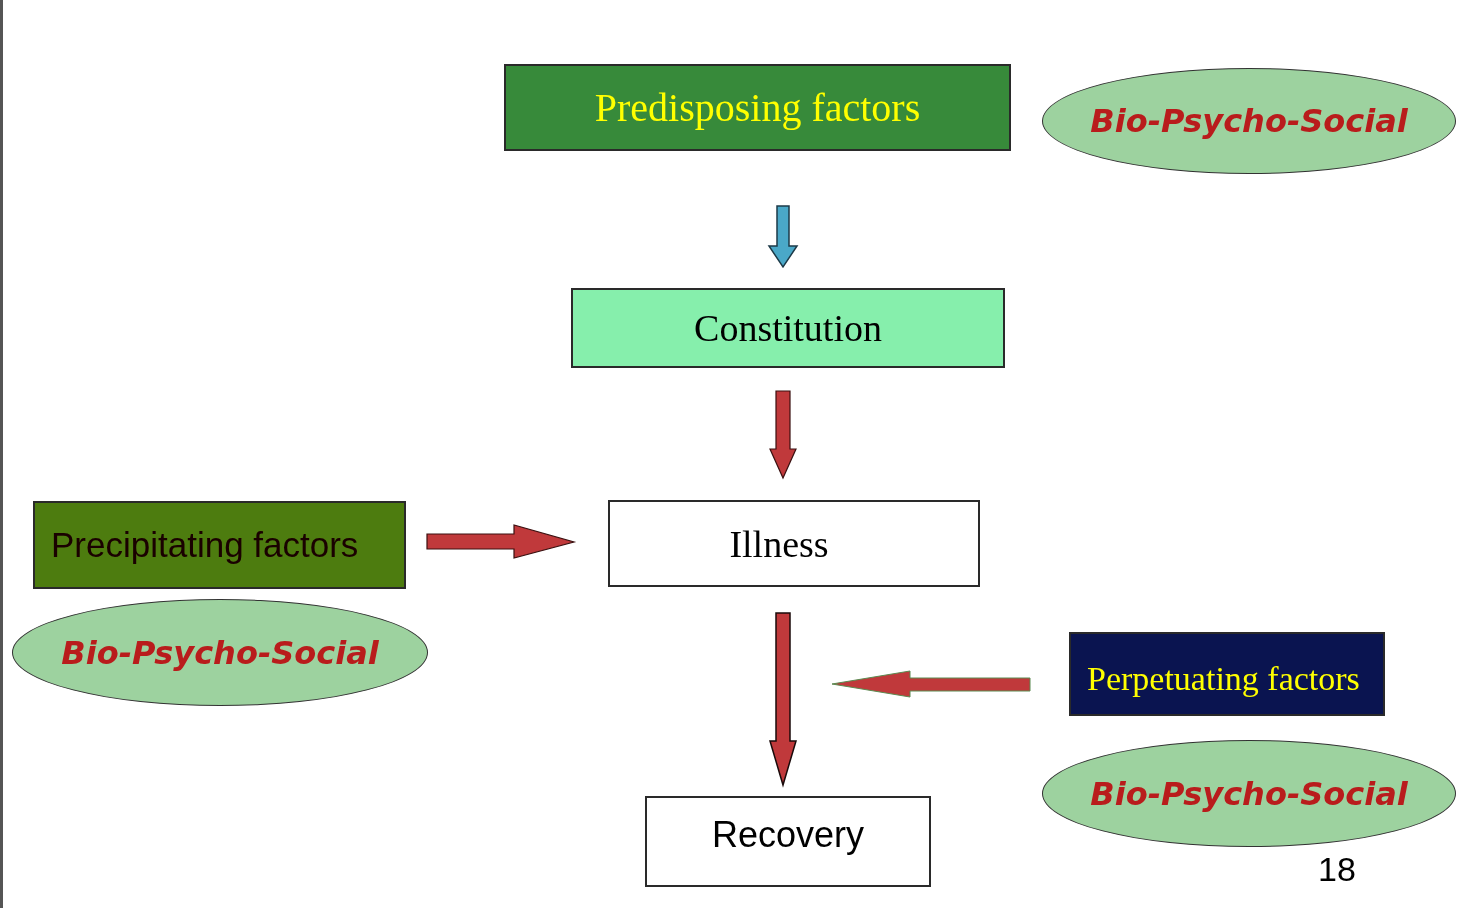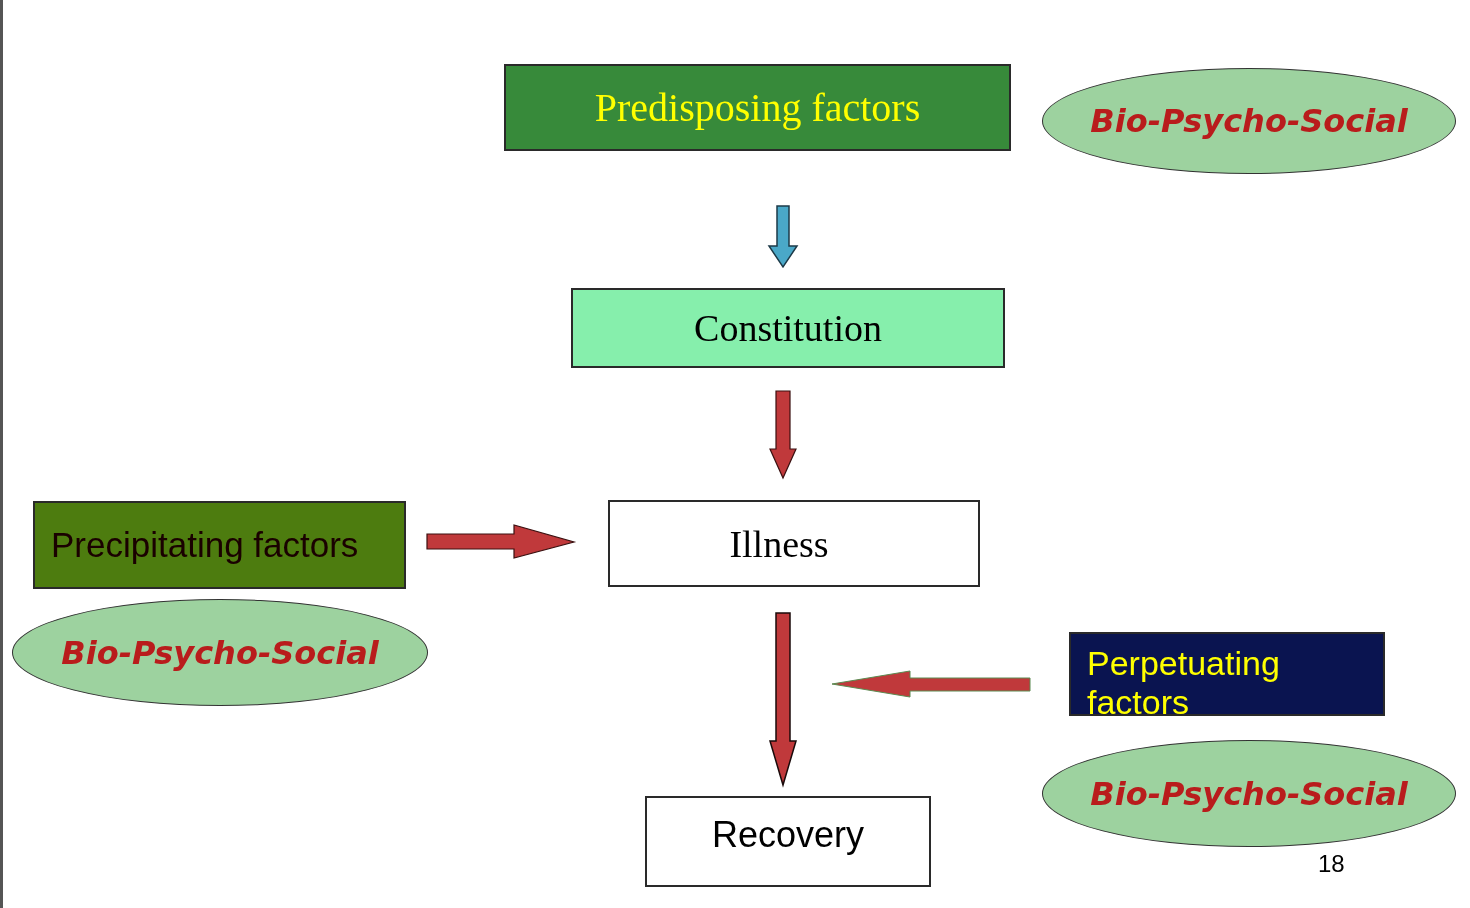--- a/index.html
+++ b/index.html
@@ -38,29 +38,29 @@
 </div>
 
 <div class="box sans" style="left:33px;top:501px;width:373px;height:88px;background:#4d7c0f;padding-left:16px;">
   <span style="font-size:35px;color:#1a0000;">Precipitating factors</span>
 </div>
 
 <div class="ellipse" style="left:12px;top:599px;width:416px;height:107px;">
   <span class="bps">Bio-Psycho-Social</span>
 </div>
 
-<div class="box sans" style="left:1069px;top:632px;width:316px;height:84px;background:#0a1450;padding-left:16px;align-items:flex-start;padding-top:10px;">
+<div class="box sans" style="left:1069px;top:632px;width:316px;height:84px;background:#0a1450;padding-left:16px;align-items:center;padding-top:10px;font-family:Liberation Serif, serif;">
   <span style="font-size:34px;color:#ffff00;">Perpetuating factors</span>
 </div>
 
 <div class="ellipse" style="left:1042px;top:740px;width:414px;height:107px;">
   <span class="bps">Bio-Psycho-Social</span>
 </div>
 
-<div class="sans" style="position:absolute;left:1318px;top:850px;font-size:24px;color:#000;">18</div>
+<div class="sans" style="position:absolute;left:1318px;top:850px;font-size:34px;color:#000;">18</div>
 
 <svg class="arrows" width="1470" height="908">
 
   <polygon points="777,206 789,206 789,246 797,246 783,267 769,246 777,246" fill="#4aa8c8" stroke="#1d3a48" stroke-width="1.5"></polygon>
 
   <polygon points="776,391 790,391 790,449 796,449 783,478 770,449 776,449" fill="#c0393b" stroke="#3a1010" stroke-width="1.2"></polygon>
 
   <polygon points="427,534 514,534 514,525 574,542 514,558 514,549 427,549" fill="#c0393b" stroke="#3a1010" stroke-width="1.2"></polygon>
 
   <polygon points="776,613 790,613 790,741 796,741 783,785 770,741 776,741" fill="#c0393b" stroke="#1a0a0a" stroke-width="1.5"></polygon>

